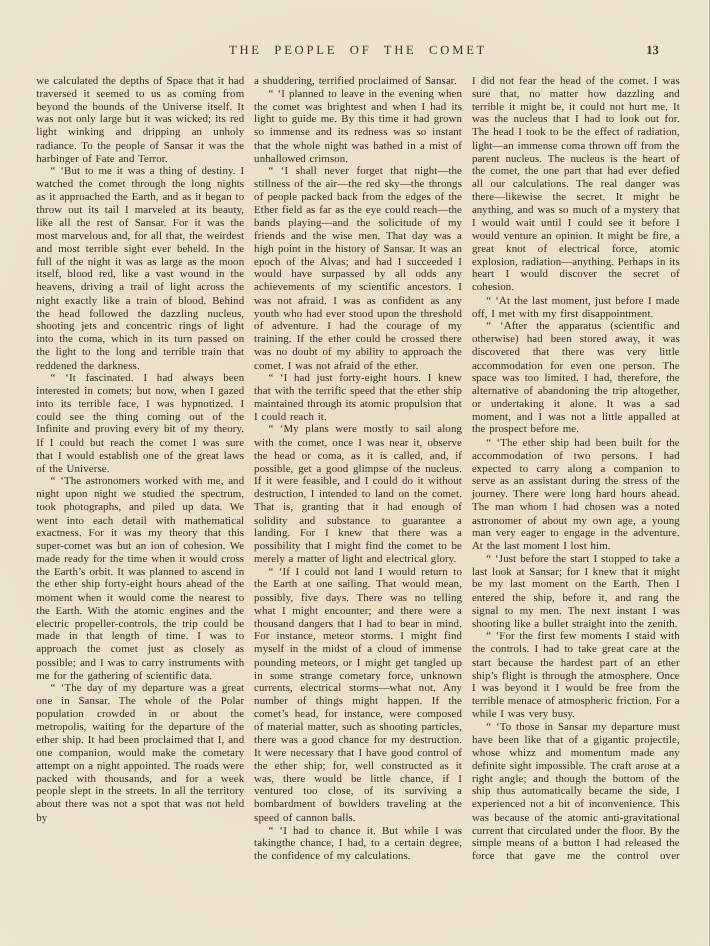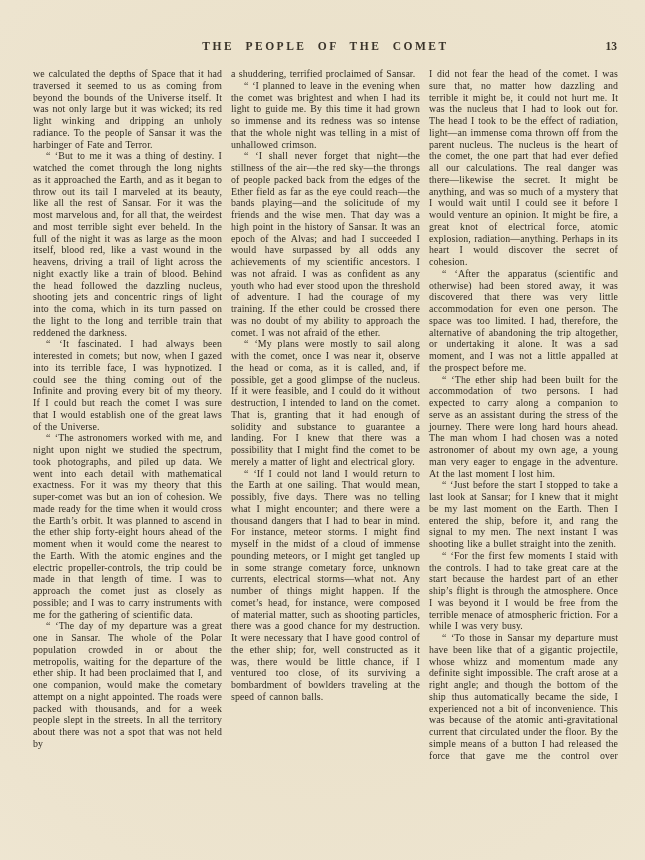--- a/index.html
+++ b/index.html
@@ -11,28 +11,28 @@
     padding:40px 27px 26px 33px;
     background:#ece3ce;
     background-image: radial-gradient(130% 110% at 50% 45%, #e8dec5 0%, #ede4cf 55%, #f3ecda 100%);
     color:#2e2a21;
     font-family:"Liberation Serif","DejaVu Serif",serif;
     overflow:hidden;
   }
   .header { position:relative; height:15px; margin-bottom:13px; }
   .title {
     text-align:center;
-    font-weight:bold;
+    font-weight:normal;
     font-size:11.5px;
     letter-spacing:2.5px;
     word-spacing:6px;
     color:#3a342a;
   }
   .pagenum {
-    position:absolute; right:1px; top:0;
+    position:absolute; right:19px; top:0;
     font-weight:bold; font-size:11.5px;
     color:#3a342a;
   }
   .cols {
     display:grid;
     grid-template-columns:repeat(3, 1fr);
     column-gap:9px;
   }
   .col p {
     margin:0;
@@ -61,28 +61,31 @@
     <div class="col">
       <p class="cont">we calculated the depths of Space that it had traversed it seemed to us as coming from beyond the bounds of the Universe itself.  It was not only large but it was wicked; its red light winking and dripping an unholy radiance.  To the people of Sansar it was the harbinger of Fate and Terror.</p>
       <p>“ ‘But to me it was a thing of destiny. I watched the comet through the long nights as it approached the Earth, and as it began to throw out its tail I marveled at its beauty, like all the rest of Sansar.  For it was the most marvelous and, for all that, the weirdest and most terrible sight ever beheld.  In the full of the night it was as large as the moon itself, blood red, like a vast wound in the heavens, driving a trail of light across the night exactly like a train of blood. Behind the head followed the dazzling nucleus, shooting jets and concentric rings of light into the coma, which in its turn passed on the light to the long and terrible train that reddened the darkness.</p>
       <p>“ ‘It fascinated.  I had always been interested in comets; but now, when I gazed into its terrible face, I was hypnotized.  I could see the thing coming out of the Infinite and proving every bit of my theory.  If I could but reach the comet I was sure that I would establish one of the great laws of the Universe.</p>
       <p>“ ‘The astronomers worked with me, and night upon night we studied the spectrum, took photographs, and piled up data.  We went into each detail with mathematical exactness.  For it was my theory that this super-comet was but an ion of cohesion.  We made ready for the time when it would cross the Earth’s orbit.  It was planned to ascend in the ether ship forty-eight hours ahead of the moment when it would come the nearest to the Earth.  With the atomic engines and the electric propeller-controls, the trip could be made in that length of time.  I was to approach the comet just as closely as possible; and I was to carry instruments with me for the gathering of scientific data.</p>
       <p class="runon">“ ‘The day of my departure was a great one in Sansar.  The whole of the Polar population crowded in or about the metropolis, waiting for the departure of the ether ship. It had been proclaimed that I, and one companion, would make the cometary attempt on a night appointed.  The roads were packed with thousands, and for a week people slept in the streets.  In all the territory about there was not a spot that was not held by</p>
     </div>
 
     <div class="col">
       <p class="cont">a shuddering, terrified proclaimed of Sansar.</p>
-      <p>“ ‘I planned to leave in the evening when the comet was brightest and when I had its light to guide me.  By this time it had grown so immense and its redness was so intense that the whole night was telling in a mist of unhallowed crimson.</p>
+      <p>“ ‘I planned to leave in the evening when the comet was brightest and when I had its light to guide me.  By this time it had grown so immense and its redness was so instant that the whole night was bathed in a mist of unhallowed crimson.</p>
       <p>“ ‘I shall never forget that night—the stillness of the air—the red sky—the throngs of people packed back from the edges of the Ether field as far as the eye could reach—the bands playing—and the solicitude of my friends and the wise men.  That day was a high point in the history of Sansar.  It was an epoch of the Alvas; and had I succeeded I would have surpassed by all odds any achievements of my scientific ancestors. I was not afraid.  I was as confident as any youth who had ever stood upon the threshold of adventure.  I had the courage of my training.  If the ether could be crossed there was no doubt of my ability to approach the comet.  I was not afraid of the ether.</p>
+      <p>“ ‘I had just forty-eight hours.  I knew that with the terrific speed that the ether ship maintained through its atomic propulsion that I could reach it.</p>
       <p>“ ‘My plans were mostly to sail along with the comet, once I was near it, observe the head or coma, as it is called, and, if possible, get a good glimpse of the nucleus.  If it were feasible, and I could do it without destruction, I intended to land on the comet.  That is, granting that it had enough of solidity and substance to guarantee a landing. For I knew that there was a possibility that I might find the comet to be merely a matter of light and electrical glory.</p>
       <p>“ ‘If I could not land I would return to the Earth at one sailing.  That would mean, possibly, five days.  There was no telling what I might encounter; and there were a thousand dangers that I had to bear in mind.  For instance, meteor storms.  I might find myself in the midst of a cloud of immense pounding meteors, or I might get tangled up in some strange cometary force, unknown currents, electrical storms—what not. Any number of things might happen.  If the comet’s head, for instance, were composed of material matter, such as shooting particles, there was a good chance for my destruction.  It were necessary that I have good control of the ether ship; for, well constructed as it was, there would be little chance, if I ventured too close, of its surviving a bombardment of bowlders traveling at the speed of cannon balls.</p>
+      <p>“ ‘I had to chance it.  But while I was takingthe chance, I had, to a certain degree, the confidence of my calculations.</p>
     </div>
 
     <div class="col">
       <p class="cont">I did not fear the head of the comet.  I was sure that, no matter how dazzling and terrible it might be, it could not hurt me.  It was the nucleus that I had to look out for.  The head I took to be the effect of radiation, light—an immense coma thrown off from the parent nucleus.  The nucleus is the heart of the comet, the one part that had ever defied all our calculations.  The real danger was there—likewise the secret.  It might be anything, and was so much of a mystery that I would wait until I could see it before I would venture an opinion. It might be fire, a great knot of electrical force, atomic explosion, radiation—anything.  Perhaps in its heart I would discover the secret of cohesion.</p>
+      <p>“ ‘At the last moment, just before I made off, I met with my first disappointment.</p>
       <p>“ ‘After the apparatus (scientific and otherwise) had been stored away, it was discovered that there was very little accommodation for even one person.  The space was too limited.  I had, therefore, the alternative of abandoning the trip altogether, or undertaking it alone.  It was a sad moment, and I was not a little appalled at the prospect before me.</p>
       <p>“ ‘The ether ship had been built for the accommodation of two persons.  I had expected to carry along a companion to serve as an assistant during the stress of the journey.  There were long hard hours ahead.  The man whom I had chosen was a noted astronomer of about my own age, a young man very eager to engage in the adventure.  At the last moment I lost him.</p>
       <p>“ ‘Just before the start I stopped to take a last look at Sansar; for I knew that it might be my last moment on the Earth.  Then I entered the ship, before it, and rang the signal to my men.  The next instant I was shooting like a bullet straight into the zenith.</p>
       <p>“ ‘For the first few moments I staid with the controls.  I had to take great care at the start because the hardest part of an ether ship’s flight is through the atmosphere.  Once I was beyond it I would be free from the terrible menace of atmospheric friction.  For a while I was very busy.</p>
       <p class="runon">“ ‘To those in Sansar my departure must have been like that of a gigantic projectile, whose whizz and momentum made any definite sight impossible. The craft arose at a right angle; and though the bottom of the ship thus automatically became the side, I experienced not a bit of inconvenience.  This was because of the atomic anti-gravitational current that circulated under the floor.  By the simple means of a button I had released the force that gave me the control over</p>
     </div>
 
   </div>
 </div>
 

